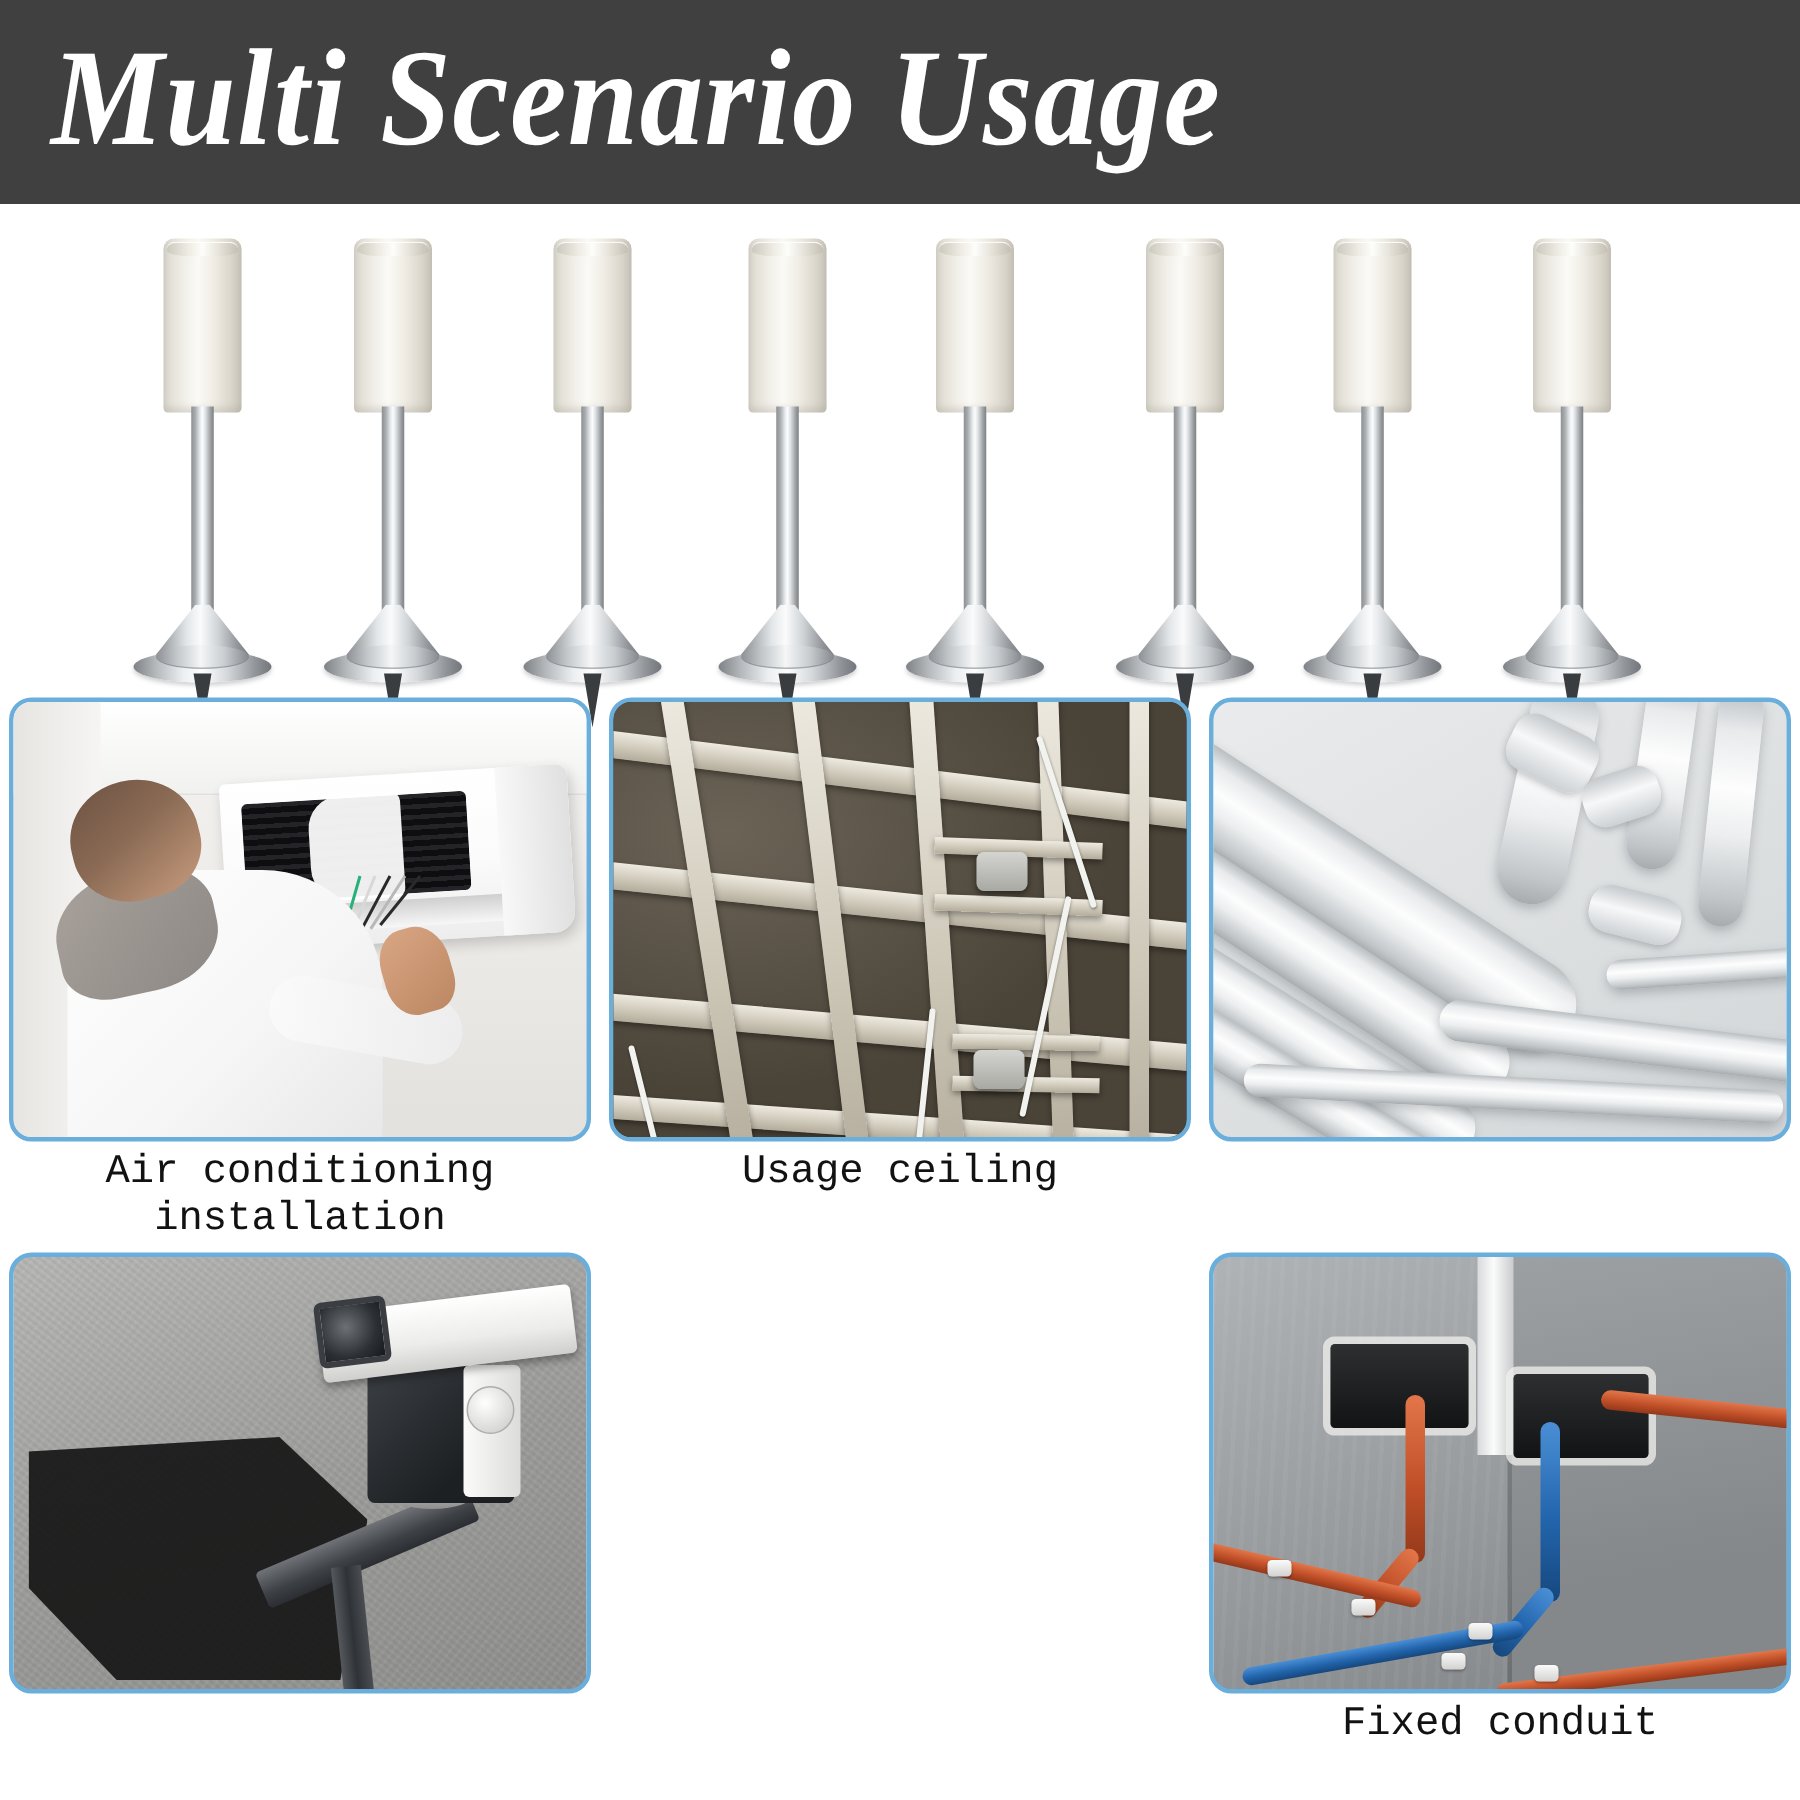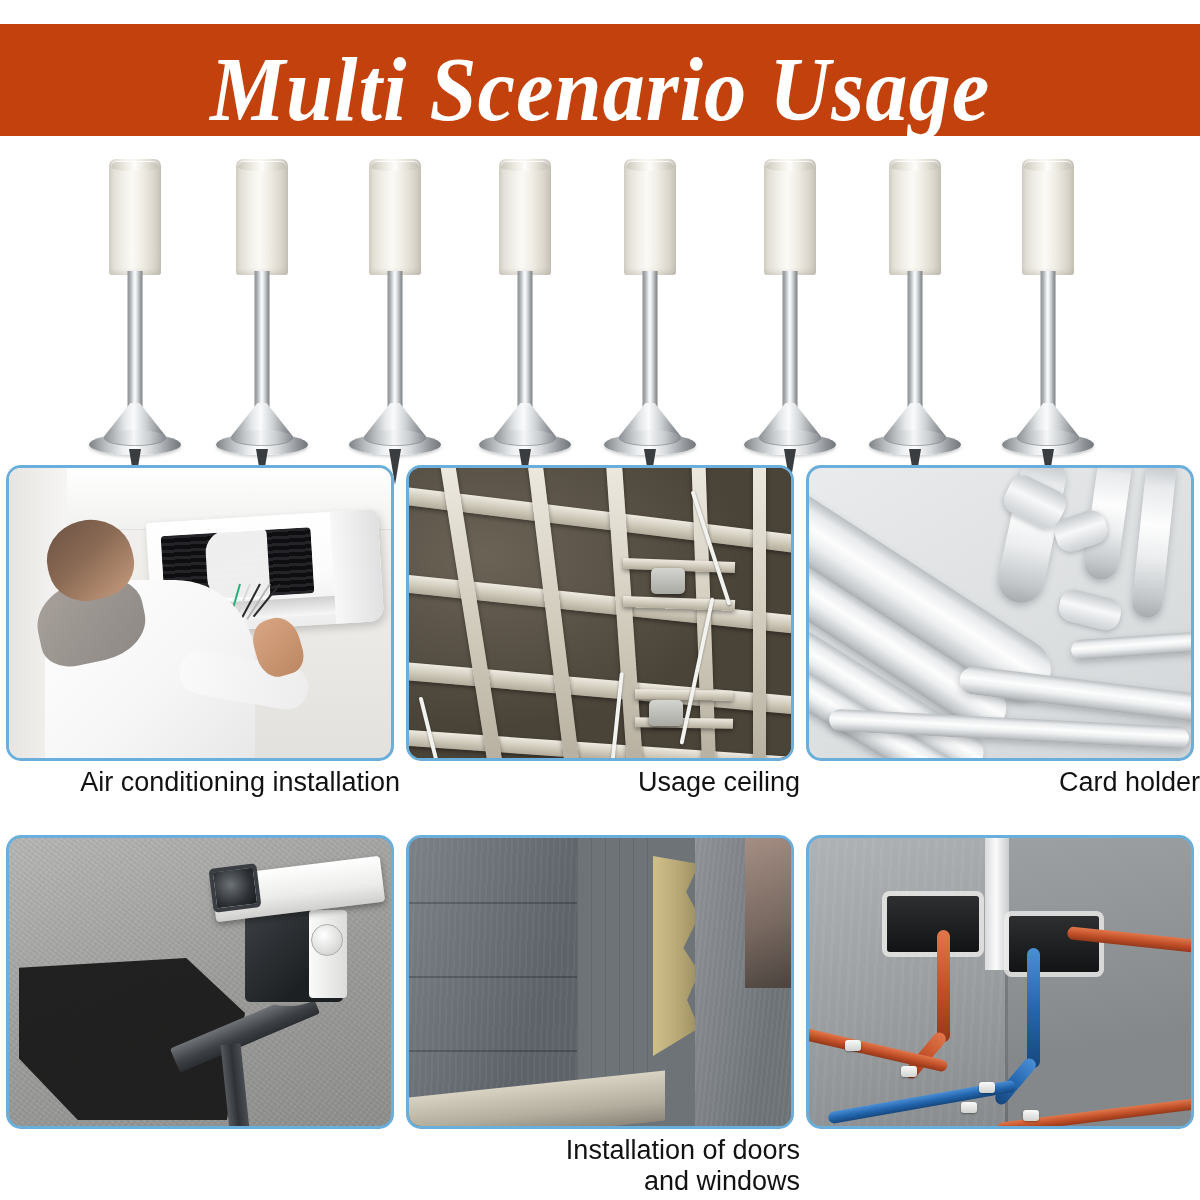--- a/index.html
+++ b/index.html
@@ -8,22 +8,22 @@
     background: #ffffff;
     font-family: "Liberation Sans", sans-serif;
     overflow: hidden;
   }
   .page { position: relative; width: 1200px; height: 1200px; background:#fff; }
 
   
   .banner {
     position: absolute; left: 0; top: 0;
     width: 1200px; height: 136px;
-    background: #c2410c;
-    display: flex; align-items: center; justify-content: center; margin-top: 24px;
+    background: #404040;
+    display: flex; align-items: center; 
   }
   .banner-title {
     font-family: "Liberation Serif", serif;
     font-style: italic;
     font-weight: 700;
     font-size: 92px;
     line-height: 1;
     color: #ffffff;
     letter-spacing: 1px;
     transform: scaleX(0.92);
@@ -133,25 +133,25 @@
     border-radius: 15px;
     overflow: hidden;
     background: #e8eaec;
   }
   .cell.r2 .photo { top: 6px; height: 294px; }
 
   .caption {
     position: absolute;
     left: 0; top: 306px;
     width: 400px;
-    text-align: right;
+    text-align: center;
     font-size: 27px;
     line-height: 1.14;
     color: #121212;
-    font-family: Liberation Sans, sans-serif;
+    font-family: Liberation Mono, monospace;
     white-space: pre-line;
   }
   .cell.r2 .caption { top: 306px; }
 
   
   .ph-ac { background: linear-gradient(to bottom, #f3f3f1 0%, #eceae7 55%, #e3e1de 100%); }
   .ac-ceiling {
     position:absolute; left:0; top:0; width:100%; height:62px;
     background: linear-gradient(to bottom,#ffffff,#f1f1ef);
     border-bottom:1px solid #e2e1de;
@@ -534,49 +534,36 @@
         <div class="pipe" style="left:200px; top:-14px; width:46px;  height:150px; transform:rotate(12deg);"></div>
         <div class="pipe" style="left:282px; top:-18px; width:34px;  height:130px; transform:rotate(8deg);"></div>
         <div class="pipe" style="left:330px; top:-10px; width:30px;  height:160px; transform:rotate(6deg);"></div>
         <div class="pipe-j" style="left:196px; top:14px;  width:60px; height:40px; transform:rotate(26deg);"></div>
         <div class="pipe-j" style="left:246px; top:46px;  width:52px; height:34px; transform:rotate(-18deg);"></div>
         <div class="pipe-j" style="left:250px; top:126px; width:62px; height:32px; transform:rotate(14deg);"></div>
         <div class="pipe" style="left:150px; top:212px; width:250px; height:28px; transform:rotate(7deg);"></div>
         <div class="pipe" style="left:20px;  top:250px; width:360px; height:22px; transform:rotate(3deg);"></div>
         <div class="pipe" style="left:262px; top:168px; width:130px; height:20px; transform:rotate(-4deg);"></div>
       </div>
-      <div class="caption">Card holder</div>
     </div>
 
     <div class="cell r2 c0">
       <div class="photo ph-cctv">
         <div class="cctv-shadow"></div>
         <div class="cctv-arm"></div>
         <div class="cctv-pole"></div>
         <div class="cctv-mount"></div>
         <div class="cctv-body-dark"></div>
         <div class="cctv-body-white"></div>
         <div class="cctv-housing"></div>
         <div class="cctv-lens"></div>
         <div class="cctv-knob"></div>
       </div>
     </div>
 
-    <div class="cell r2 c1">
-      <div class="photo ph-window">
-        <div class="win-block"></div>
-        <div class="win-frame"></div>
-        <div class="win-foam"></div>
-        <div class="win-wall"></div>
-        <div class="win-brick"></div>
-        <div class="win-sill"></div>
-      </div>
-      <div class="caption">Installation of doors
-and windows</div>
-    </div>
 
     <div class="cell r2 c2">
       <div class="photo ph-conduit">
         <div class="cd-wall-r"></div>
         <div class="cd-edge"></div>
         <div class="cd-white-pipe"></div>
         <div class="cd-box" style="left:78px;  top:58px;  width:92px;"></div>
         <div class="cd-box" style="left:200px; top:78px;  width:90px;"></div>
         <div class="pex red" style="left:128px; top:92px;  width:13px; height:112px;"></div>
         <div class="pex red" style="left:128px; top:196px; width:13px; height:56px;  transform:rotate(40deg); transform-origin:top center;"></div>
@@ -585,16 +572,17 @@
         <div class="pex red" style="left:188px; top:272px; width:210px; height:11px; transform:rotate(-7deg);"></div>
         <div class="pex blue" style="left:218px; top:110px; width:13px; height:120px;"></div>
         <div class="pex blue" style="left:218px; top:222px; width:13px; height:56px;  transform:rotate(40deg); transform-origin:top center;"></div>
         <div class="pex blue" style="left:18px;  top:258px; width:190px; height:12px; transform:rotate(-10deg);"></div>
         <div class="clip" style="left:36px;  top:202px;"></div>
         <div class="clip" style="left:92px;  top:228px;"></div>
         <div class="clip" style="left:170px; top:244px;"></div>
         <div class="clip" style="left:152px; top:264px;"></div>
         <div class="clip" style="left:214px; top:272px;"></div>
       </div>
+      <div class="caption">Fixed conduit</div>
     </div>
 
   </div>
 </div>
 
 </body></html>

